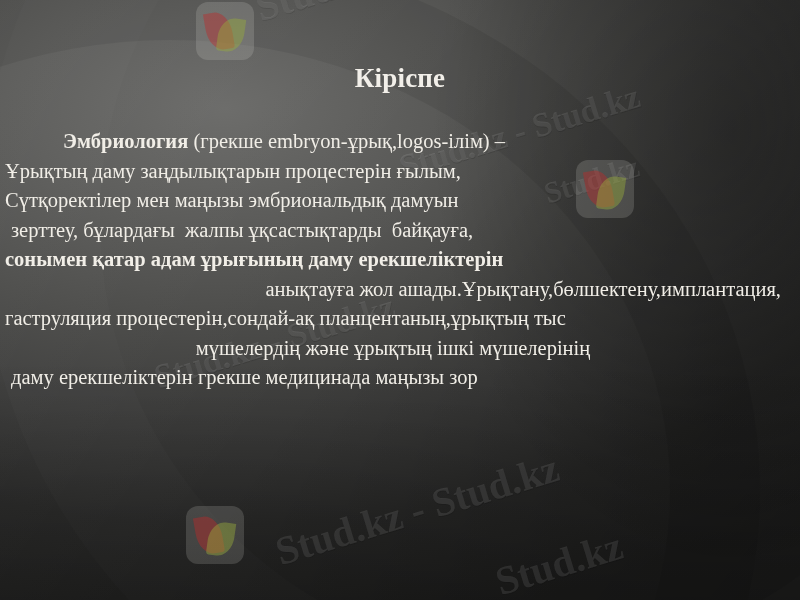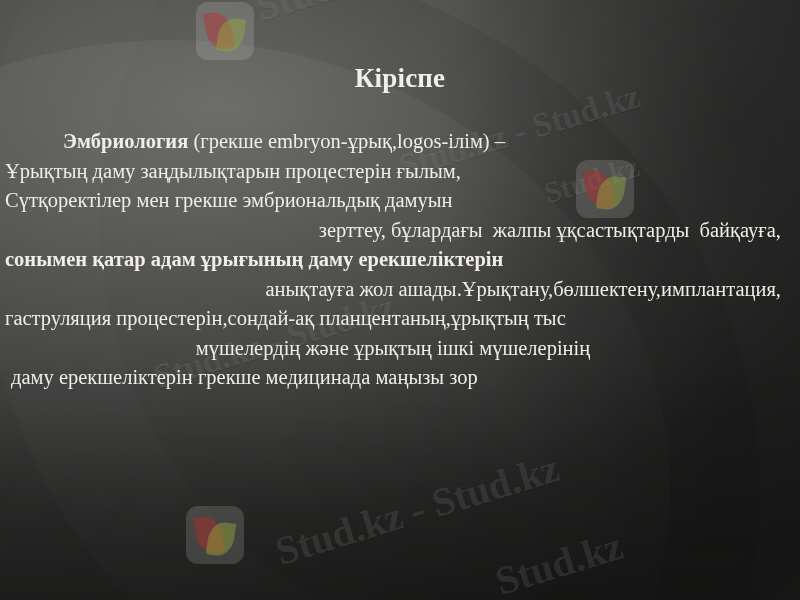--- a/index.html
+++ b/index.html
@@ -179,22 +179,22 @@
         <div class="leaf-r"></div>
         <div class="leaf-g"></div>
       </div>
     </div>
 
   <div class="content">
     <div class="slide-title">Кіріспе</div>
     <div class="body-block" id="body-block">
         <div class="body-line" style="padding-left: 62px;"><b>Эмбриология</b><span> (грекше embryon-ұрық,logos-ілім) –</span></div>
         <div class="body-line" style="padding-left: 4px;"><span>Ұрықтың даму заңдылықтарын процестерін ғылым,</span></div>
-        <div class="body-line" style="padding-left: 4px;"><span>Сүтқоректілер мен грекше эмбриональдық дамуын</span></div>
-        <div class="body-line" style="padding-left: 10px; text-align: right;"><span>зерттеу, бұлардағы  жалпы ұқсастықтарды  байқауға,</span></div>
+        <div class="body-line" style="padding-left: 4px;"><span>Сүтқоректілер мен маңызы эмбриональдық дамуын</span></div>
+        <div class="body-line" style="padding-left: 10px;"><span>зерттеу, бұлардағы  жалпы ұқсастықтарды  байқауға,</span></div>
         <div class="body-line" style="padding-left: 4px; font-weight: bold;"><span>сонымен қатар адам ұрығының даму ерекшеліктерін</span></div>
         <div class="body-line" style="padding-left: 12px; text-align: right;"><span>анықтауға жол ашады.Ұрықтану,бөлшектену,имплантация,</span></div>
         <div class="body-line" style="padding-left: 4px;"><span>гаструляция процестерін,сондай-ақ планцентаның,ұрықтың тыс</span></div>
         <div class="body-line" style="padding-left: 4px; text-align: center;"><span>мүшелердің және ұрықтың ішкі мүшелерінің</span></div>
         <div class="body-line" style="padding-left: 10px;"><span>даму ерекшеліктерін грекше медицинада маңызы зор</span></div>
       </div>
   </div>
 </div>
 
 </body></html>

